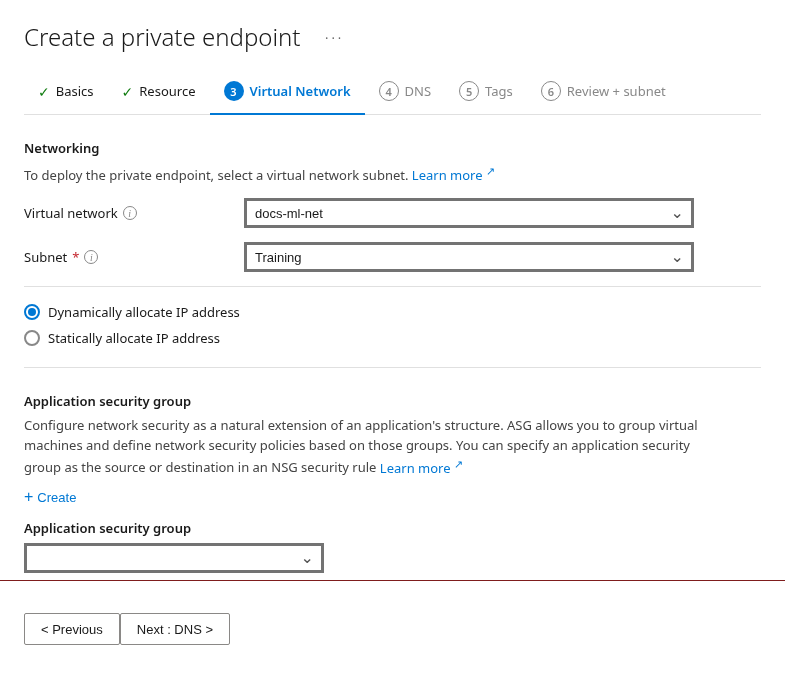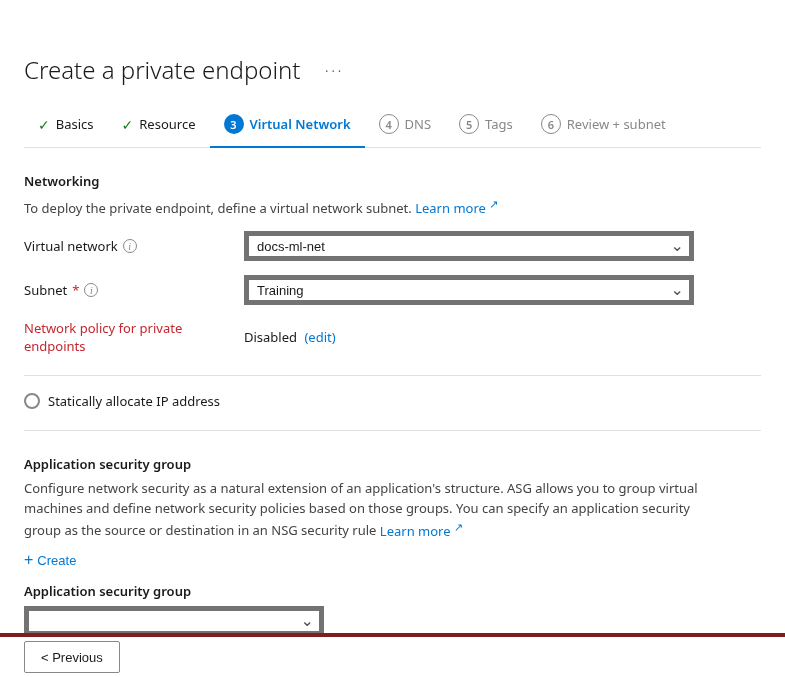--- a/index.html
+++ b/index.html
@@ -15,21 +15,20 @@
       padding: 20px 24px 0 24px;
     }
     .page-title {
       font-size: 24px;
       font-weight: 300;
       color: #1a1a1a;
       margin-bottom: 20px;
       display: flex;
       align-items: center;
       gap: 24px;
-      margin-top: 33px;
     }
     .page-title-ellipsis {
       font-size: 18px;
       color: #666;
       letter-spacing: 2px;
     }
     
     .wizard-steps {
       display: flex;
       align-items: center;
@@ -140,21 +139,21 @@
       font-family: serif;
     }
     .select-wrapper {
       position: relative;
       width: 100%;
       max-width: 450px;
     }
     .select-wrapper select {
       width: 100%;
       height: 30px;
-      border: 5px solid #737373;
+      border: 3px solid #737373;
       background: #fff;
       padding: 0 28px 0 8px;
       font-size: 13px;
       color: #1a1a1a;
       appearance: none;
       -webkit-appearance: none;
       cursor: pointer;
     }
     .select-wrapper::after {
       content: '⌄';
@@ -253,22 +252,22 @@
       color: #1a1a1a;
       margin-bottom: 6px;
     }
     
     .footer {
       position: fixed;
       bottom: 0;
       left: 0;
       width: 785px;
       background: #fff;
-      border-top: 4px solid #7f1d1d;
-      padding: 4px 24px;
+      border-top: 1px solid #7f1d1d;
+      padding: 32px 24px;
       display: flex;
     }
     .btn {
       height: 32px;
       padding: 0 16px;
       font-size: 13px;
       cursor: pointer;
       border-radius: 2px;
       display: inline-flex;
       align-items: center;
@@ -324,21 +323,21 @@
 
     <div class="step inactive">
       <span class="step-circle inactive-circle">6</span>
       <span>Review + subnet</span>
     </div>
   </div>
 
   <div>
     <div class="section-title">Networking</div>
     <div class="section-subtitle">
-      <span>To deploy the private endpoint, define a virtual network subnet.</span>
+      <span>To deploy the private endpoint, select a virtual network subnet.</span>
       <a class="link">
         <span>Learn more</span>
         <span class="ext-icon">↗</span>
       </a>
     </div>
 
     <div class="form-row">
       <div class="form-label">
         <span>Virtual network</span>
         <span class="info-icon">i</span>
@@ -356,32 +355,29 @@
         <span class="required">*</span>
         <span class="info-icon">i</span>
       </div>
       <div class="select-wrapper">
         <select>
           <option>Training</option>
         </select>
       </div>
     </div>
 
-    <div class="policy-row">
-      <div class="policy-label">Network policy for private endpoints</div>
-      <div>
-        <span>Disabled</span>
-        <a class="edit-link link">(edit)</a>
-      </div>
-    </div>
   </div>
 
   <hr class="divider">
 
   <div class="ip-config-section">
+    <div class="radio-row">
+      <div class="radio-btn checked"></div>
+      <span class="radio-label">Dynamically allocate IP address</span>
+    </div>
     <div class="radio-row">
       <div class="radio-btn unchecked"></div>
       <span class="radio-label">Statically allocate IP address</span>
     </div>
   </div>
 
   <hr class="divider">
 
   <div class="asg-section">
     <div class="section-title">Application security group</div>
@@ -400,13 +396,14 @@
     <div class="select-wrapper" style="max-width: 300px;">
       <select>
         <option value=""></option>
       </select>
     </div>
   </div>
 </div>
 
 <div class="footer">
   <button class="btn btn-outline">&lt; Previous</button>
+  <button class="btn btn-outline">Next : DNS &gt;</button>
 </div>
 
 </body></html>

